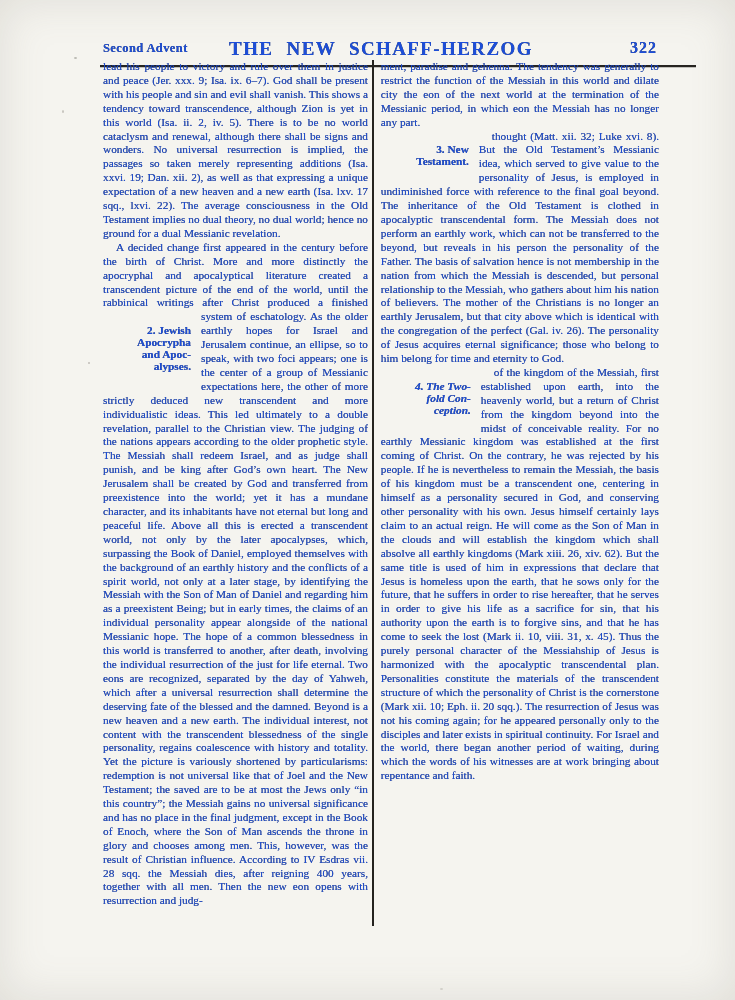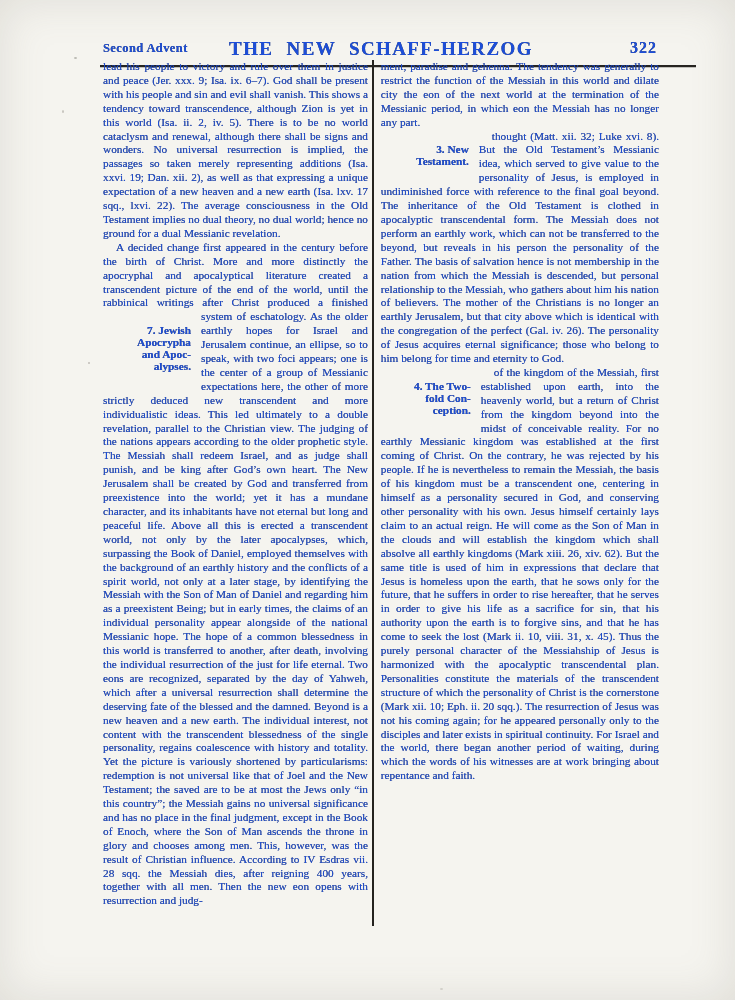--- a/index.html
+++ b/index.html
@@ -68,21 +68,21 @@
     float: left;
     font-weight: bold;
     white-space: pre-line;
     text-align: right;
     text-indent: 0;
     line-height: 12px;
     padding: 13.9px 0;
   }
   .cutin-jewish  { width: 88px; margin-right: 10px; }
   .cutin-nt      { width: 88px; margin-right: 10px; }
-  .cutin-twofold { width: 90px; margin-right: 10px; }
+  .cutin-twofold { width: 90px; margin-right: 10px; font-style: italic; }
   
   .speck { position: absolute; background: #8d8a83; border-radius: 50%; }
   .speck-1 { left: 74px;  top: 57px;  width: 3px; height: 2px; opacity: .55; }
   .speck-2 { left: 62px;  top: 110px; width: 2px; height: 3px; opacity: .45; }
   .speck-3 { left: 88px;  top: 362px; width: 2px; height: 2px; opacity: .5; }
   .speck-4 { left: 440px; top: 988px; width: 3px; height: 2px; opacity: .3; }
 </style>
 </head>
 <body>
 
@@ -97,21 +97,21 @@
   <div class="header-rule"></div>
 
   <div class="columns">
 
     <div class="col col-left">
       <p class="para">
         <span>lead his people to victory and rule over them in justice and peace (Jer. xxx. 9; Isa. ix. 6–7).  God shall be present with his people and sin and evil shall vanish.  This shows a tendency toward transcendence, although Zion is yet in this world (Isa. ii. 2, iv. 5).  There is to be no world cataclysm and renewal, although there shall be signs and wonders. No universal resurrection is implied, the passages so taken merely representing additions (Isa. xxvi. 19; Dan. xii. 2), as well as that expressing a unique expectation of a new heaven and a new earth (Isa. lxv. 17 sqq., lxvi. 22).  The average consciousness in the Old Testament implies no dual theory, no dual world;  hence no ground for a dual Messianic revelation.</span>
       </p>
       <p class="para indent">
         <span>A decided change first appeared in the century before the birth of Christ.  More and more distinctly the apocryphal and apocalyptical literature created a transcendent picture of the end of the world, until the rabbinical writings after Christ produced a</span>
-        <span class="cutin cutin-jewish">7. Jewish
+        <span class="cutin cutin-jewish">2. Jewish
 Apocrypha
 and Apoc-
 alypses.</span>
         <span>finished system of eschatology.  As the older earthly hopes for Israel and Jerusalem continue, an ellipse, so to speak, with two foci appears;  one is the center of a group of Messianic expectations here, the other of more strictly deduced new transcendent and more individualistic ideas. This led ultimately to a double revelation, parallel to the Christian view.  The judging of the nations appears according to the older prophetic style.  The Messiah shall redeem Israel, and as judge shall punish, and be king after God’s own heart.  The New Jerusalem shall be created by God and transferred from preexistence into the world;  yet it has a mundane character, and its inhabitants have not eternal but long and peaceful life.  Above all this is erected a transcendent world, not only by the later apocalypses, which, surpassing the Book of Daniel, employed themselves with the background of an earthly history and the conflicts of a spirit world, not only at a later stage, by identifying the Messiah with the Son of Man of Daniel and regarding him as a preexistent Being;  but in early times, the claims of an individual personality appear alongside of the national Messianic hope.  The hope of a common blessedness in this world is transferred to another, after death, involving the individual resurrection of the just for life eternal.  Two eons are recognized, separated by the day of Yahweh, which after a universal resurrection shall determine the deserving fate of the blessed and the damned.  Beyond is a new heaven and a new earth.  The individual interest, not content with the transcendent blessedness of the single personality, regains coalescence with history and totality.  Yet the picture is variously shortened by particularisms:  redemption is not universal like that of Joel and the New Testament;  the saved are to be at most the Jews only “in this country”; the Messiah gains no universal significance and has no place in the final judgment, except in the Book of Enoch, where the Son of Man ascends the throne in glory and chooses among men. This, however, was the result of Christian influence. According to IV Esdras vii. 28 sqq. the Messiah dies, after reigning 400 years, together with all men. Then the new eon opens with resurrection and judg-</span>
       </p>
     </div>
 
     <div class="divider"></div>
 
     <div class="col col-right">

